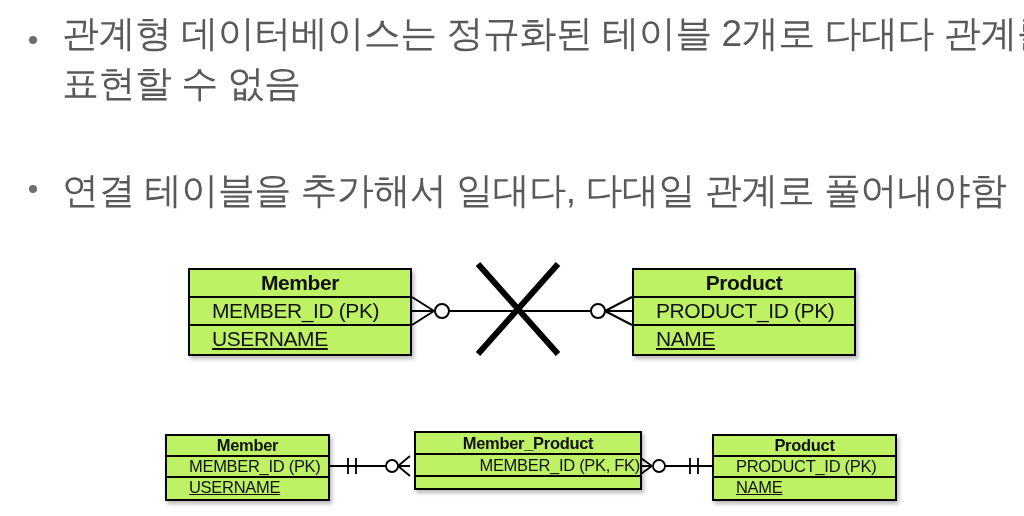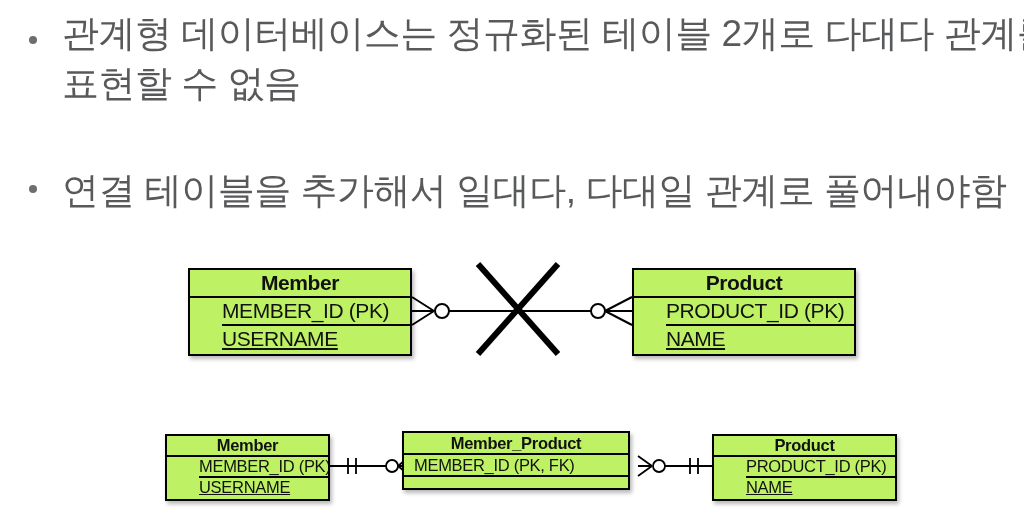--- a/index.html
+++ b/index.html
@@ -13,39 +13,39 @@
   .bullet.b1 { top:9px; }
   .bullet.b2 { top:166px; }
   .dot { position:absolute; width:8px; height:8px; border-radius:50%; background:#6d6e70; }
   .dot.d1 { left:29px; top:36px; }
   .dot.d2 { left:29px; top:185px; }
 
   
   .tbl { position:absolute; background:#bef264; border:2px solid #000;
          box-shadow:2px 3px 4px rgba(0,0,0,0.28); color:#111; }
   .tbl .hdr { font-weight:bold; text-align:center; border-bottom:2px solid #000; }
-  .tbl .row { padding-left:0; border-bottom:2px solid #000; white-space:nowrap; overflow:hidden;margin-left:32px; }
+  .tbl .row { padding-left:22px; border-bottom:2px solid #000; white-space:nowrap; overflow:hidden; }
   .tbl .row:last-child { border-bottom:none;text-decoration:underline; }
 
   
   .tbl.big { width:224px; font-size:21px; letter-spacing:-0.4px; }
   .tbl.big .hdr { height:28px; line-height:26px; font-size:21px; }
   .tbl.big .row { height:28px; line-height:26px; }
   #mtm-member  { left:188px; top:268px; }
   #mtm-product { left:632px; top:268px; }
 
   
   .tbl.small { font-size:16.5px; letter-spacing:-0.3px; }
   .tbl.small .hdr { height:21px; line-height:19px; font-size:16.5px; }
   .tbl.small .row { height:21px; line-height:19px; }
   #jx-member  { left:165px; top:434px; width:165px; }
   #jx-product { left:712px; top:434px; width:185px; }
-  #jx-link    { left:402px; top:431px; width:228px; font-size:16.5px; letter-spacing:-0.3px; }
+  #jx-link    { left:414px; top:431px; width:228px; font-size:16.5px; letter-spacing:-0.3px; }
   #jx-link .hdr { height:22px; line-height:20px; font-size:16.5px; }
-  #jx-link .sect { padding-left:10px; border-bottom:2px solid #000; }
+  #jx-link .sect { padding-left:10px; border-bottom:2px solid #000;text-align:right; }
   #jx-link .sect div { height:20px; line-height:20px; white-space:nowrap; }
   #jx-link .empty { height:11px; }
 
   
   svg.overlay { position:absolute; left:0; top:0; width:1024px; height:516px; pointer-events:none; }
 </style>
 </head>
 <body>
 
 <div class="slide">

